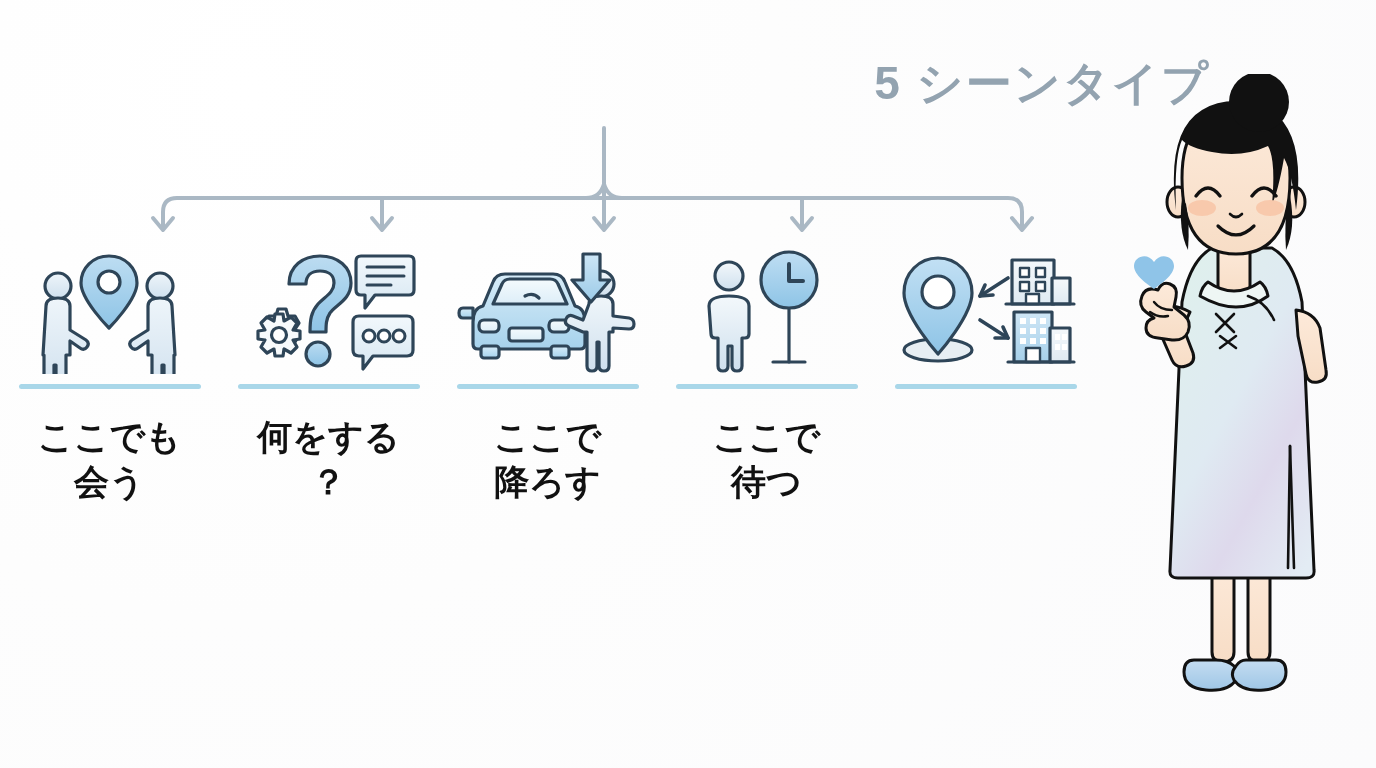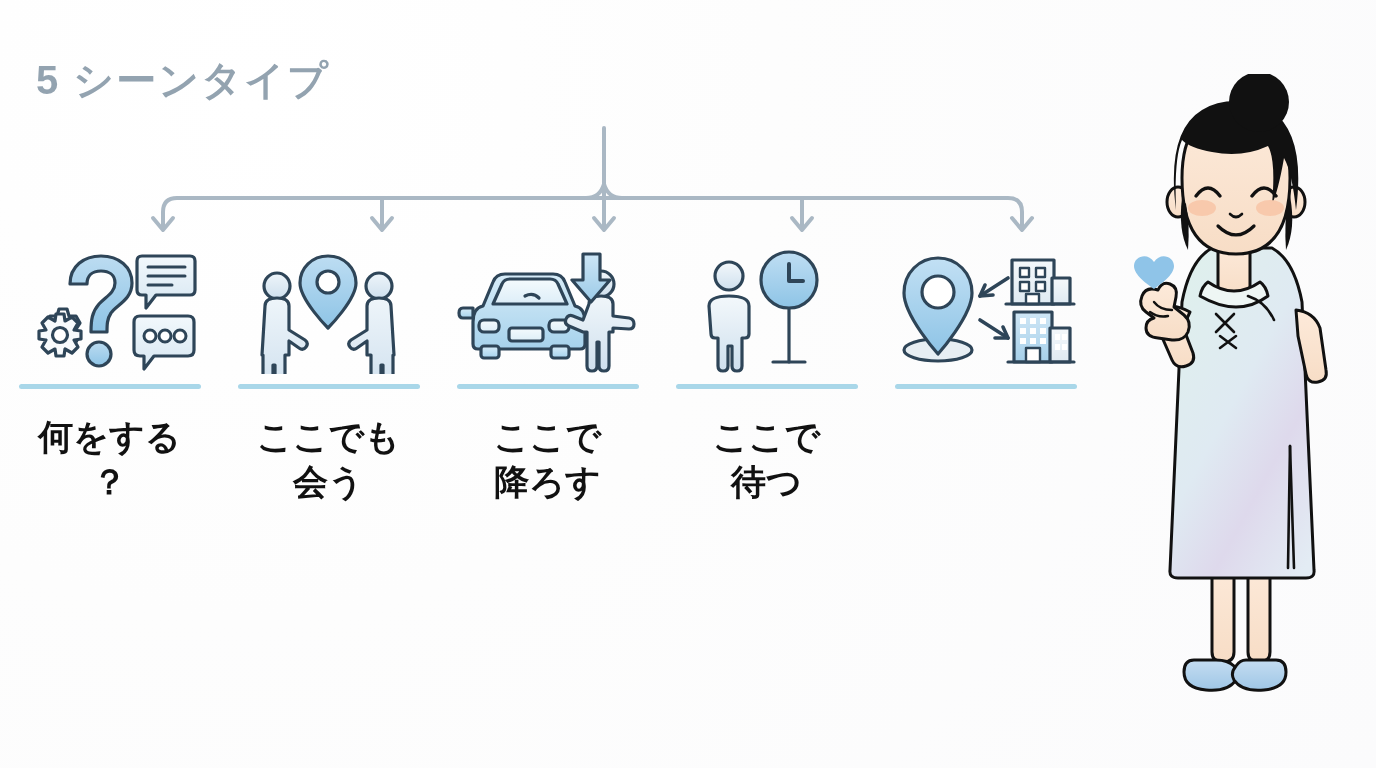--- a/index.html
+++ b/index.html
@@ -23,29 +23,28 @@
     background:
       radial-gradient(circle at 18% 12%, #ffffff 0%, #fdfdfd 40%, #fbfbfc 100%);
   }
 
   
   .title {
     position: absolute;
     left: 0;
     top: 58px;
     width: 1210px;
-    text-align: left;
-    font-size: 40px;
+    text-align: right;
+    font-size: 46px;
     font-weight: 700;
     letter-spacing: 2px;
     color: #93a3b0;
     line-height: 1.1;
     white-space: nowrap;
     text-shadow: 0 1px 0 rgba(255,255,255,0.6);
-    margin-left: 36px;
   }
 
   
   .connector {
     position: absolute;
     left: 0;
     top: 120px;
     width: 1210px;
     height: 140px;
     pointer-events: none;
@@ -131,75 +130,20 @@
       <path d="M 1012 98 L 1022 110 L 1032 98"></path>
     </g>
   </svg>
 
   <div class="columns">
 
     <div class="col">
       <div class="col-icon">
         <svg width="176" height="124" viewBox="0 0 176 124">
           <defs>
-            <linearGradient id="g-q" x1="0" y1="0" x2="0" y2="1">
-              <stop offset="0%" stop-color="#bcdcf1"></stop>
-              <stop offset="100%" stop-color="#8ec4e6"></stop>
-            </linearGradient>
-            <linearGradient id="g-bub" x1="0" y1="0" x2="0" y2="1">
-              <stop offset="0%" stop-color="#f2f8fc"></stop>
-              <stop offset="100%" stop-color="#d7e7f2"></stop>
-            </linearGradient>
-          </defs>
-          <g stroke="#2e4558" stroke-width="3.2" stroke-linejoin="round" stroke-linecap="round">
-
-            <path d="M 48 34 C 48 16 62 6 79 6 C 97 6 110 17 110 33
-                     C 110 50 94 55 89 63 C 85 69 85 75 85 82
-                     L 69 82 C 69 70 70 62 77 54 C 83 47 93 43 93 33
-                     C 93 25 87 21 79 21 C 70 21 65 26 65 34 Z" fill="url(#g-q)"></path>
-            <circle cx="77" cy="104" r="12" fill="url(#g-q)"></circle>
-
-            <path d="M 30 62 l 7 0 l 2 -7 l 8 0 l 2 7 l 7 0 l 4 7 l -4 6 l 4 6 l -4 7 l -7 0
-                     l -2 7 l -8 0 l -2 -7 l -7 0 l -4 -7 l 4 -6 l -4 -6 Z" fill="none" transform="translate(-2,4)"></path>
-            <g transform="translate(26,64)">
-              <path d="M 8 0 l 8 0 l 1 7 l 7 -4 l 6 6 l -4 7 l 7 1 l 0 8 l -7 1 l 4 7 l -6 6
-                       l -7 -4 l -1 7 l -8 0 l -1 -7 l -7 4 l -6 -6 l 4 -7 l -7 -1 l 0 -8
-                       l 7 -1 l -4 -7 l 6 -6 l 7 4 Z" fill="#f7fafc"></path>
-              <circle cx="12" cy="21" r="7.5" fill="#ffffff"></circle>
-            </g>
-
-            <path d="M 120 6 L 168 6 Q 173 6 173 11 L 173 40 Q 173 45 168 45
-                     L 134 45 L 124 58 L 124 45 L 120 45 Q 115 45 115 40
-                     L 115 11 Q 115 6 120 6 Z" fill="url(#g-bub)"></path>
-            <g stroke-width="3">
-              <line x1="126" y1="17" x2="163" y2="17"></line>
-              <line x1="126" y1="26" x2="163" y2="26"></line>
-              <line x1="126" y1="35" x2="150" y2="35"></line>
-            </g>
-
-            <path d="M 118 66 L 166 66 Q 172 66 172 72 L 172 100 Q 172 106 166 106
-                     L 132 106 L 122 119 L 122 106 L 118 106 Q 112 106 112 100
-                     L 112 72 Q 112 66 118 66 Z" fill="url(#g-bub)"></path>
-            <g fill="#ffffff" stroke-width="3">
-              <circle cx="128" cy="86" r="6"></circle>
-              <circle cx="143" cy="86" r="6"></circle>
-              <circle cx="158" cy="86" r="6"></circle>
-            </g>
-          </g>
-        </svg>
-      </div>
-      <div class="divider"></div>
-      <div class="col-label">何をする
-？</div>
-    </div>
-
-    <div class="col">
-      <div class="col-icon">
-        <svg width="176" height="124" viewBox="0 0 176 124">
-          <defs>
             <linearGradient id="g-body" x1="0" y1="0" x2="0" y2="1">
               <stop offset="0%" stop-color="#eef5fa"></stop>
               <stop offset="100%" stop-color="#cfe0ee"></stop>
             </linearGradient>
             <linearGradient id="g-pin" x1="0" y1="0" x2="0" y2="1">
               <stop offset="0%" stop-color="#bdddf2"></stop>
               <stop offset="100%" stop-color="#8ec4e6"></stop>
             </linearGradient>
           </defs>
           <g stroke="#2e4558" stroke-width="3.2" stroke-linejoin="round" stroke-linecap="round">
@@ -219,20 +163,75 @@
                      l 1 0 z" fill="url(#g-body)"></path>
 
             <path d="M 87 6 C 71 6 59 18 59 33 C 59 50 87 78 87 78 C 87 78 115 50 115 33 C 115 18 103 6 87 6 Z" fill="url(#g-pin)"></path>
             <circle cx="87" cy="32" r="11" fill="#ffffff"></circle>
           </g>
         </svg>
       </div>
       <div class="divider"></div>
       <div class="col-label">ここでも
 会う</div>
+    </div>
+
+    <div class="col">
+      <div class="col-icon">
+        <svg width="176" height="124" viewBox="0 0 176 124">
+          <defs>
+            <linearGradient id="g-q" x1="0" y1="0" x2="0" y2="1">
+              <stop offset="0%" stop-color="#bcdcf1"></stop>
+              <stop offset="100%" stop-color="#8ec4e6"></stop>
+            </linearGradient>
+            <linearGradient id="g-bub" x1="0" y1="0" x2="0" y2="1">
+              <stop offset="0%" stop-color="#f2f8fc"></stop>
+              <stop offset="100%" stop-color="#d7e7f2"></stop>
+            </linearGradient>
+          </defs>
+          <g stroke="#2e4558" stroke-width="3.2" stroke-linejoin="round" stroke-linecap="round">
+
+            <path d="M 48 34 C 48 16 62 6 79 6 C 97 6 110 17 110 33
+                     C 110 50 94 55 89 63 C 85 69 85 75 85 82
+                     L 69 82 C 69 70 70 62 77 54 C 83 47 93 43 93 33
+                     C 93 25 87 21 79 21 C 70 21 65 26 65 34 Z" fill="url(#g-q)"></path>
+            <circle cx="77" cy="104" r="12" fill="url(#g-q)"></circle>
+
+            <path d="M 30 62 l 7 0 l 2 -7 l 8 0 l 2 7 l 7 0 l 4 7 l -4 6 l 4 6 l -4 7 l -7 0
+                     l -2 7 l -8 0 l -2 -7 l -7 0 l -4 -7 l 4 -6 l -4 -6 Z" fill="none" transform="translate(-2,4)"></path>
+            <g transform="translate(26,64)">
+              <path d="M 8 0 l 8 0 l 1 7 l 7 -4 l 6 6 l -4 7 l 7 1 l 0 8 l -7 1 l 4 7 l -6 6
+                       l -7 -4 l -1 7 l -8 0 l -1 -7 l -7 4 l -6 -6 l 4 -7 l -7 -1 l 0 -8
+                       l 7 -1 l -4 -7 l 6 -6 l 7 4 Z" fill="#f7fafc"></path>
+              <circle cx="12" cy="21" r="7.5" fill="#ffffff"></circle>
+            </g>
+
+            <path d="M 120 6 L 168 6 Q 173 6 173 11 L 173 40 Q 173 45 168 45
+                     L 134 45 L 124 58 L 124 45 L 120 45 Q 115 45 115 40
+                     L 115 11 Q 115 6 120 6 Z" fill="url(#g-bub)"></path>
+            <g stroke-width="3">
+              <line x1="126" y1="17" x2="163" y2="17"></line>
+              <line x1="126" y1="26" x2="163" y2="26"></line>
+              <line x1="126" y1="35" x2="150" y2="35"></line>
+            </g>
+
+            <path d="M 118 66 L 166 66 Q 172 66 172 72 L 172 100 Q 172 106 166 106
+                     L 132 106 L 122 119 L 122 106 L 118 106 Q 112 106 112 100
+                     L 112 72 Q 112 66 118 66 Z" fill="url(#g-bub)"></path>
+            <g fill="#ffffff" stroke-width="3">
+              <circle cx="128" cy="86" r="6"></circle>
+              <circle cx="143" cy="86" r="6"></circle>
+              <circle cx="158" cy="86" r="6"></circle>
+            </g>
+          </g>
+        </svg>
+      </div>
+      <div class="divider"></div>
+      <div class="col-label">何をする
+？</div>
     </div>
 
     <div class="col">
       <div class="col-icon">
         <svg width="186" height="124" viewBox="0 0 186 124">
           <defs>
             <linearGradient id="g-car" x1="0" y1="0" x2="0" y2="1">
               <stop offset="0%" stop-color="#d7ecf8"></stop>
               <stop offset="100%" stop-color="#a6d2ec"></stop>
             </linearGradient>

